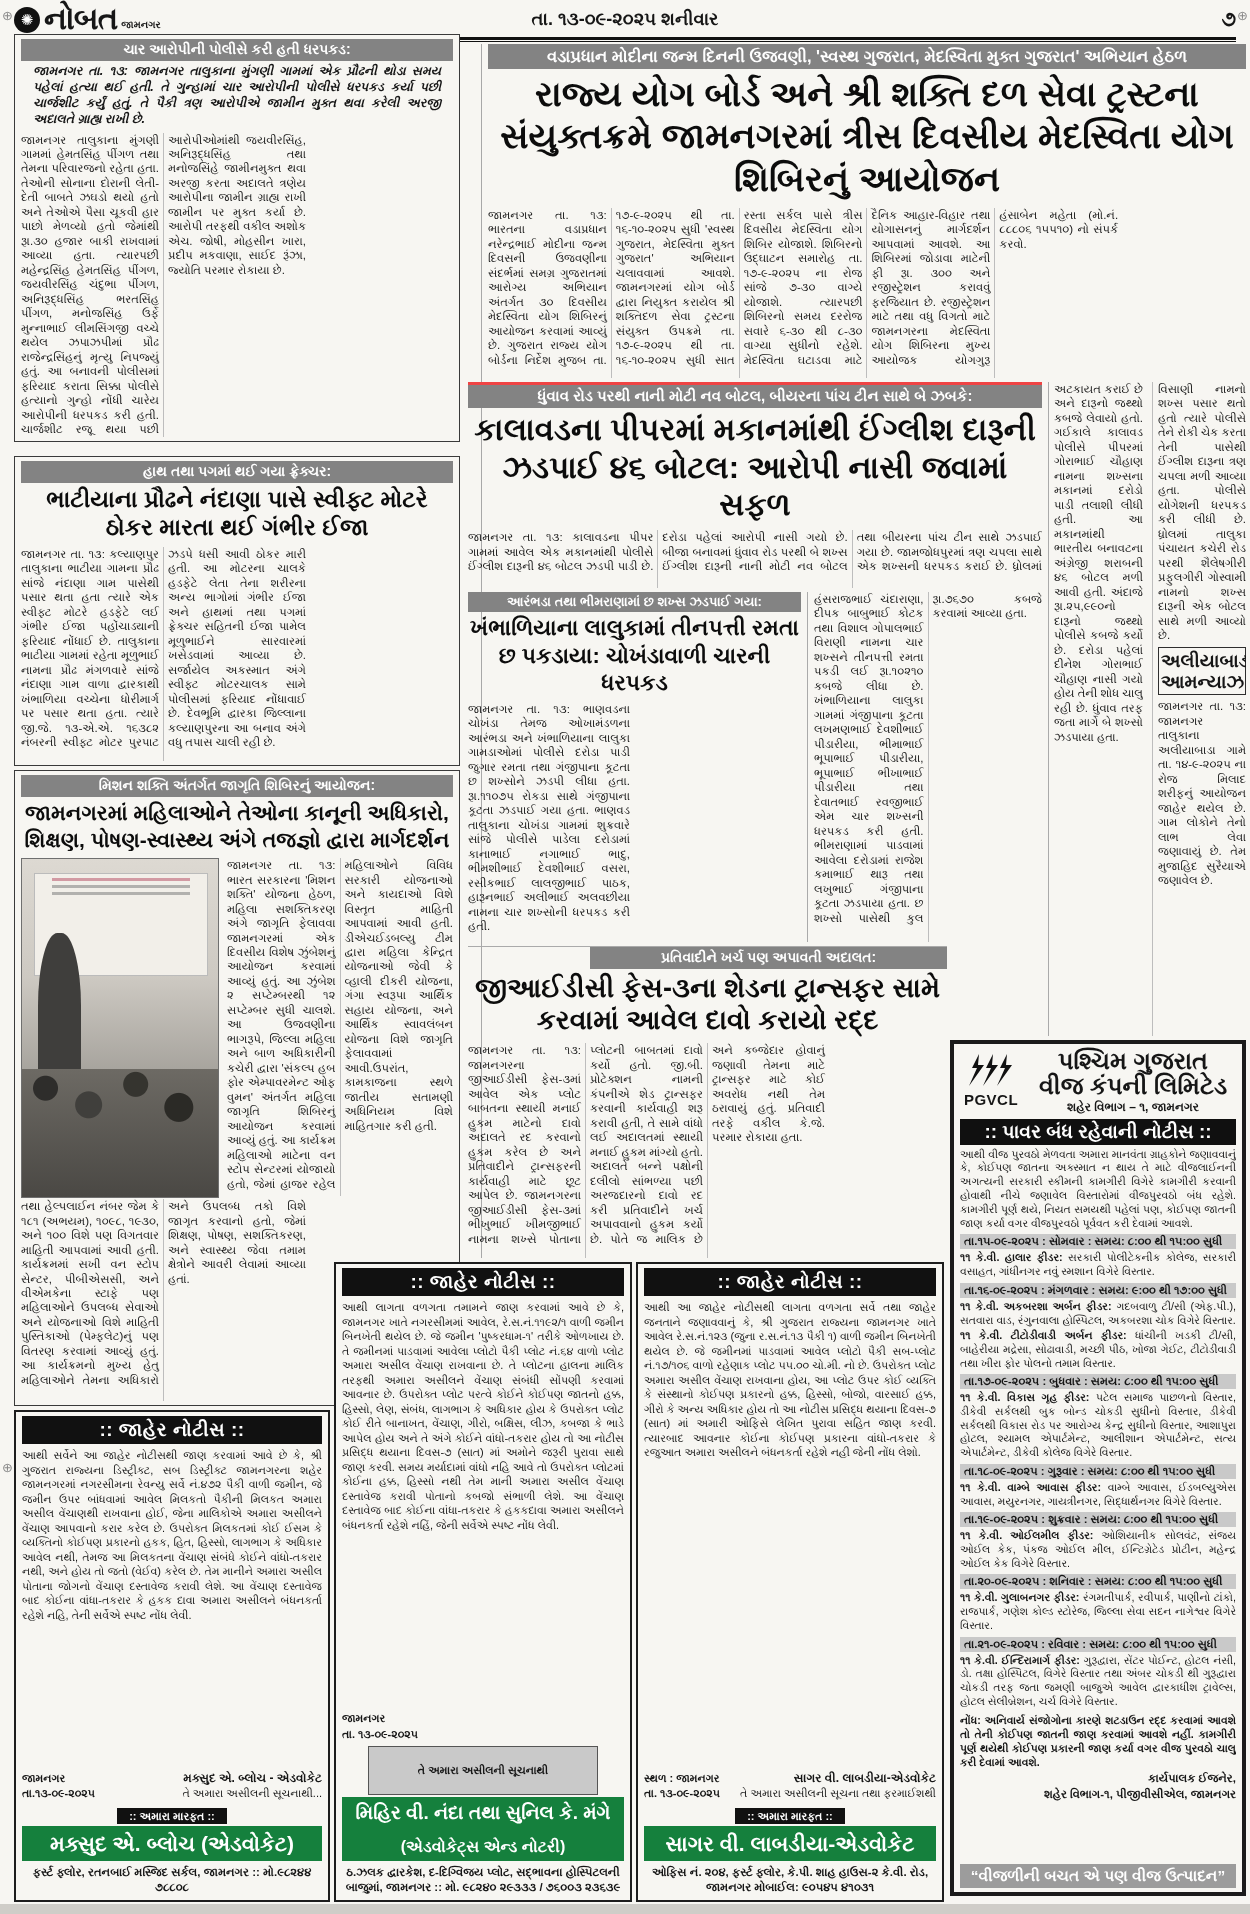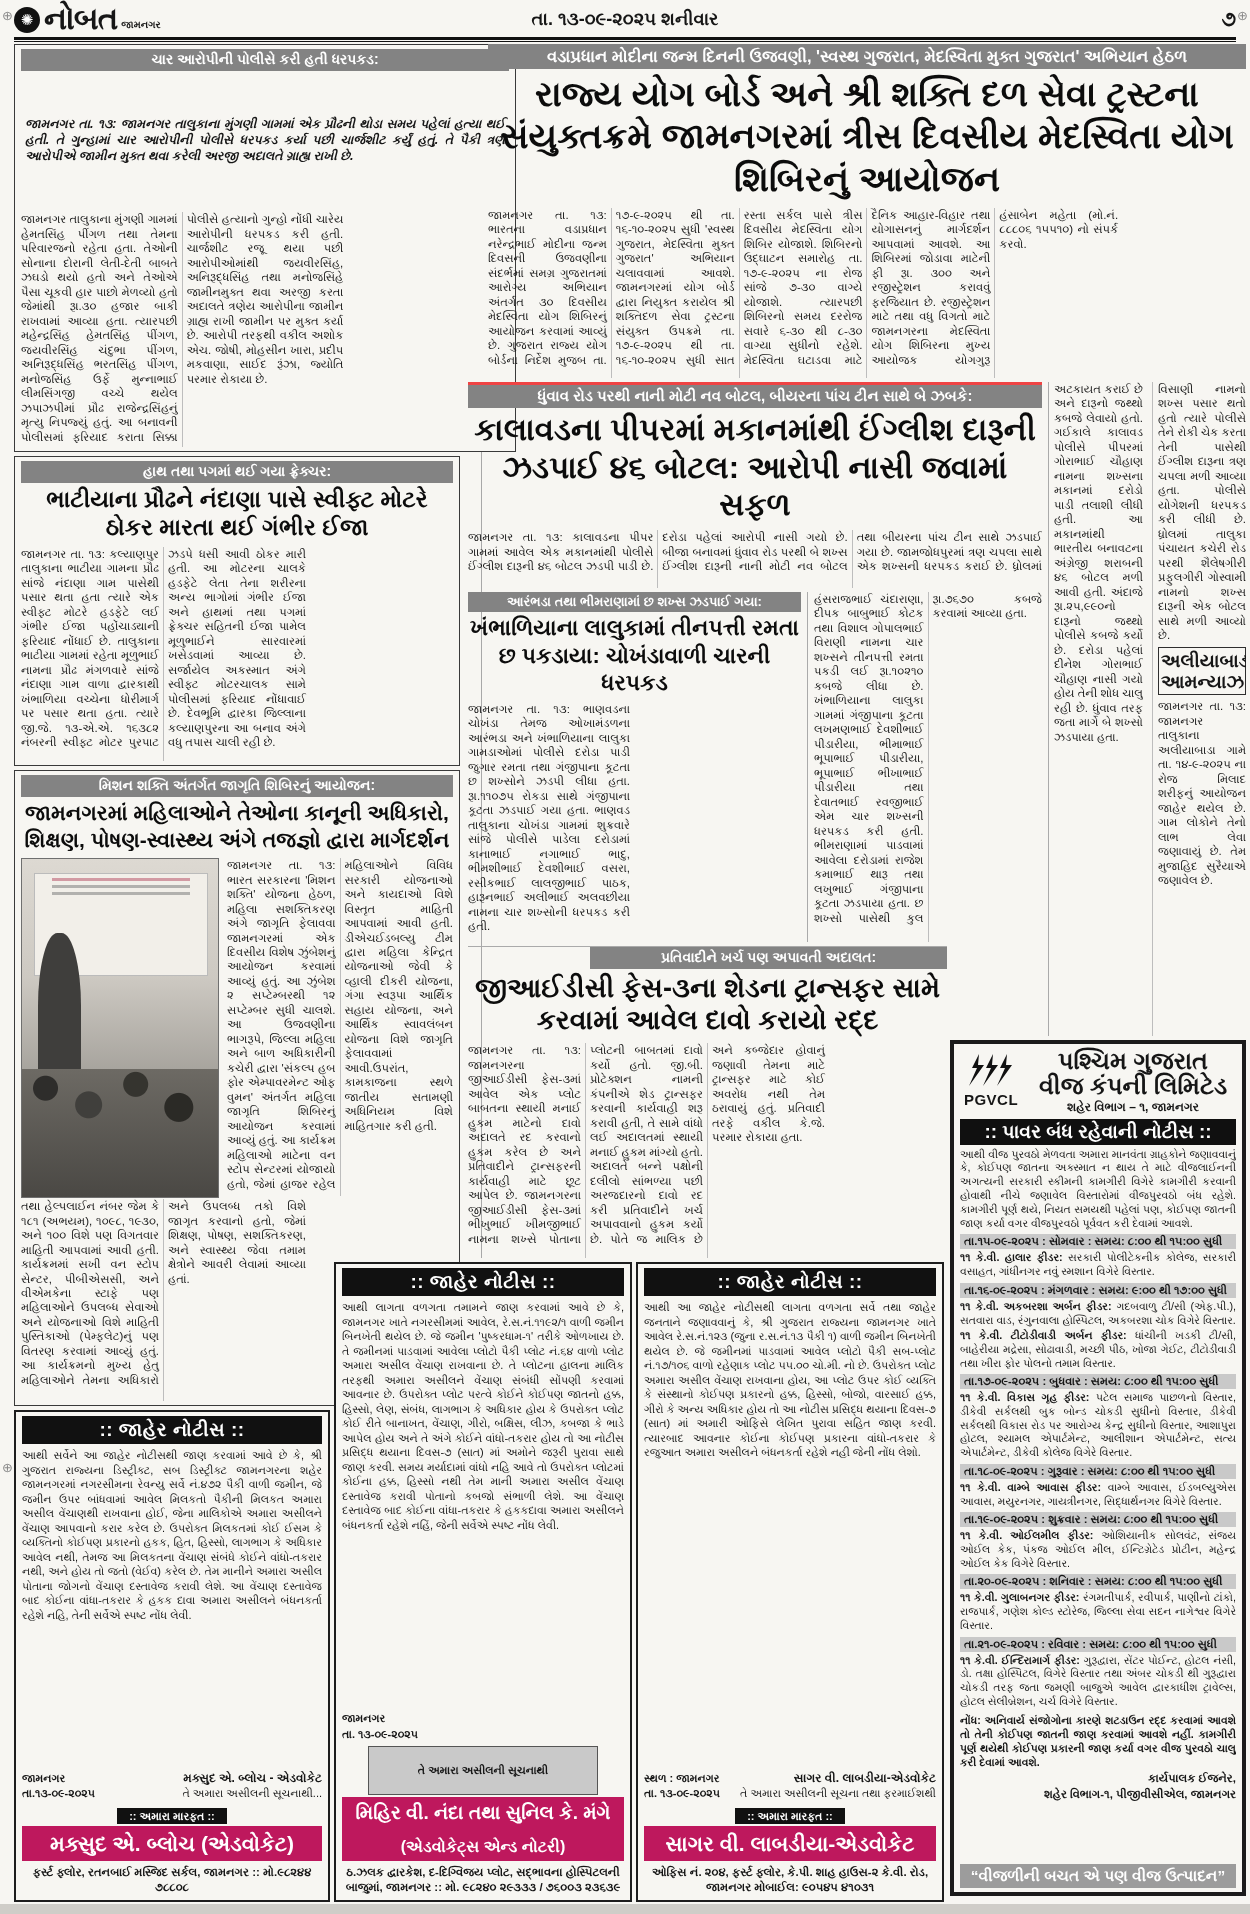--- a/index.html
+++ b/index.html
@@ -16,21 +16,21 @@
   .dateline{font-size:18px;font-weight:800;text-align:center;}
   .pagenum{font-size:21px;font-weight:800;text-align:right;}
   .headrule{border-top:3px solid #111;border-bottom:1px solid #111;height:5px;}
   .regmark{position:absolute;color:#8b8b8b;font-size:13px;}
   
   .art{display:flex;flex-direction:column;}
   .boxed{border:1.5px solid #3a3a3a;padding:4px 6px;background:#f7f6f2;}
   .kicker{background:#838383;color:#fff;font-weight:700;text-align:center;
           padding:2px 6px;font-size:14px;line-height:1.25;flex:0 0 auto;}
   .headline{margin:2px 0;font-weight:800;text-align:center;color:#0c0c0c;flex:0 0 auto;}
-  .lead{font-weight:700;font-style:italic;font-size:12.5px;line-height:1.3;text-align:justify;flex:0 0 auto;margin:2px 4px;}
+  .lead{font-weight:700;font-style:italic;font-size:12.5px;line-height:1.3;text-align:justify;flex:0 0 auto;margin:2px 12px;}
   .bodywrap{flex:1 1 auto;overflow:hidden;margin-top:3px;}
   .bt{font-size:11.5px;line-height:1.26;text-align:justify;column-gap:9px;
       column-rule:1px solid #bdbdbd;height:100%;column-fill:auto;}
   .c2{column-count:2}.c3{column-count:3}.c4{column-count:4}.c6{column-count:6}
   .vline{background:#a8a8a8;width:1px;}
   
   .photo{background:linear-gradient(180deg,#ddd9d2 0%,#cdc9c2 35%,#96938d 75%,#55534f 100%);
          border:1px solid #6f6f6f;position:relative;overflow:hidden;flex:0 0 auto;}
   .ph-banner{position:absolute;left:6%;top:4%;width:88%;height:30%;background:#f2efe9;border:1px solid #bbb;}
   .ph-line{height:3px;background:#b8536a;margin:4px 10% 0 10%;opacity:.55;}
@@ -48,21 +48,21 @@
                 padding:3px 2px;letter-spacing:.5px;flex:0 0 auto;}
   .notice-body{flex:1 1 auto;overflow:hidden;font-size:11px;line-height:1.32;text-align:justify;margin-top:4px;}
   .sign-row{display:flex;justify-content:space-between;align-items:flex-end;font-size:11px;margin:4px 0 2px;}
   .sign-left{font-weight:700;line-height:1.4;}
   .sign-right{text-align:right;line-height:1.4;}
   .sign-right .b{font-weight:800;font-size:12px;}
   .via{text-align:center;margin:2px 0;}
   .via span{background:#111;color:#fff;font-size:11px;font-weight:700;padding:2px 12px;}
   .graylabel{background:#c9c9c9;border:1px solid #555;text-align:center;font-size:11px;font-weight:700;
              padding:17px 4px;margin:2px auto;width:78%;}
-  .adv-box{background:#be185d;color:#fff;text-align:center;font-weight:800;padding:5px 3px;line-height:1.2;}
+  .adv-box{background:#15803d;color:#fff;text-align:center;font-weight:800;padding:5px 3px;line-height:1.2;}
   .adv-name{font-size:21px;}
   .adv-sub{font-size:16px;margin-top:12px;}
   .adv-addr{text-align:center;font-size:11.5px;font-weight:700;line-height:1.35;margin-top:4px;}
   
   .brief-box{border:1.5px solid #2e2e2e;padding:2px;margin:4px 0;text-align:center;font-weight:800;font-size:18.5px;line-height:1.15;}
   
   .pgvcl{border:2px solid #1b1b1b;box-shadow:0 0 0 1px #f7f6f2,0 0 0 2px #1b1b1b inset;
          padding:6px 8px;display:flex;flex-direction:column;background:#f7f6f2;}
   .pg-head{display:flex;gap:8px;align-items:center;flex:0 0 auto;}
   .pg-logo{width:62px;text-align:center;flex:0 0 auto;}
@@ -98,21 +98,21 @@
       <span class="logo-text">નોબત</span>
       <span class="logo-city">જામનગર</span>
     </div>
     <div class="dateline" style="flex:1;">તા. ૧૩-૦૯-૨૦૨૫ શનીવાર</div>
     <div class="pagenum" style="width:250px;">૭</div>
   </div>
   <div class="abs headrule" style="left:14px;top:37px;width:1222px;"></div>
 
   <div class="abs vline" style="left:481px;top:44px;height:1214px;"></div>
 
-  <section class="abs art boxed" style="left:14px;top:44px;width:502px;height:408px;gap:43px;">
+  <section class="abs art boxed" style="left:14px;top:34px;width:446px;height:408px;">
     <div class="kicker">ચાર આરોપીની પોલીસે કરી હતી ધરપકડ:</div>
     <div class="lead">જામનગર તા. ૧૩: જામનગર તાલુકાના મુંગણી ગામમાં એક પ્રૌઢની થોડા સમય પહેલાં હત્યા થઈ હતી. તે ગુન્હામાં ચાર આરોપીની પોલીસે ધરપકડ કર્યા પછી ચાર્જશીટ કર્યું હતું. તે પૈકી ત્રણ આરોપીએ જામીન મુક્ત થવા કરેલી અરજી અદાલતે ગ્રાહ્ય રાખી છે.</div>
     <div class="bodywrap">
         <div class="bt c3">જામનગર તાલુકાના મુંગણી ગામમાં હેમતસિંહ પીંગળ તથા તેમના પરિવારજનો રહેતા હતા. તેઓની સોનાના દોરાની લેતી-દેતી બાબતે ઝઘડો થયો હતો અને તેઓએ પૈસા ચૂકવી હાર પાછો મેળવ્યો હતો જેમાંથી રૂા.૩૦ હજાર બાકી રાખવામાં આવ્યા હતા. ત્યારપછી મહેન્દ્રસિંહ હેમતસિંહ પીંગળ, જયવીરસિંહ ચંદુભા પીંગળ, અનિરૂદ્ધસિંહ ભરતસિંહ પીંગળ, મનોજસિંહ ઉર્ફે મુન્નાભાઈ લીમસિંગજી વચ્ચે થયેલ ઝપાઝપીમાં પ્રૌઢ રાજેન્દ્રસિંહનું મૃત્યુ નિપજ્યું હતું. આ બનાવની પોલીસમાં ફરિયાદ કરાતા સિક્કા પોલીસે હત્યાનો ગુન્હો નોંધી ચારેય આરોપીની ધરપકડ કરી હતી. ચાર્જશીટ રજૂ થયા પછી આરોપીઓમાંથી જયવીરસિંહ, અનિરૂદ્ધસિંહ તથા મનોજસિંહે જામીનમુક્ત થવા અરજી કરતા અદાલતે ત્રણેય આરોપીના જામીન ગ્રાહ્ય રાખી જામીન પર મુક્ત કર્યા છે. આરોપી તરફથી વકીલ અશોક એચ. જોષી, મોહસીન ખારા, પ્રદીપ મકવાણા, સાઈદ રૂંઝા, જ્યોતિ પરમાર રોકાયા છે.</div>
       </div>
   </section>
 
   <section class="abs art" style="left:488px;top:44px;width:758px;height:334px;">
     <div class="kicker" style="font-size:16.5px;">વડાપ્રધાન મોદીના જન્મ દિનની ઉજવણી, 'સ્વસ્થ ગુજરાત, મેદસ્વિતા મુક્ત ગુજરાત' અભિયાન હેઠળ</div>
     <h2 class="headline" style="font-size:35px;line-height:1.22;margin:4px 0;">રાજ્ય યોગ બોર્ડ અને શ્રી શક્તિ દળ સેવા ટ્રસ્ટના સંયુક્તક્રમે જામનગરમાં ત્રીસ દિવસીય મેદસ્વિતા યોગ શિબિરનું આયોજન</h2>

